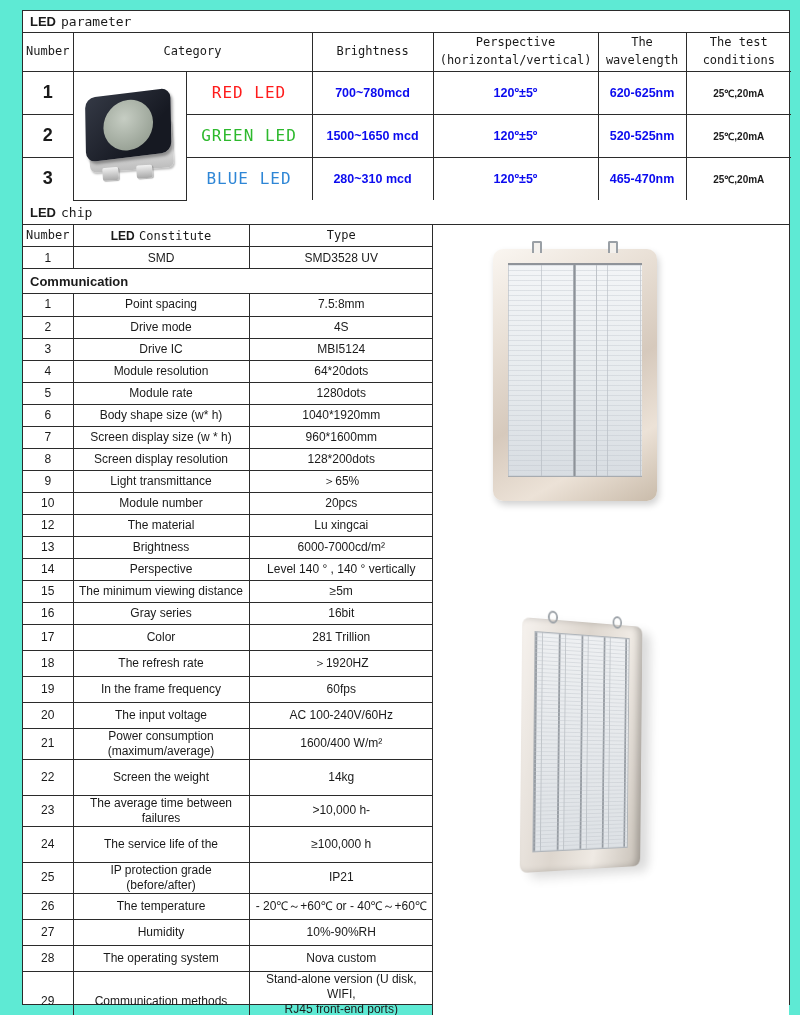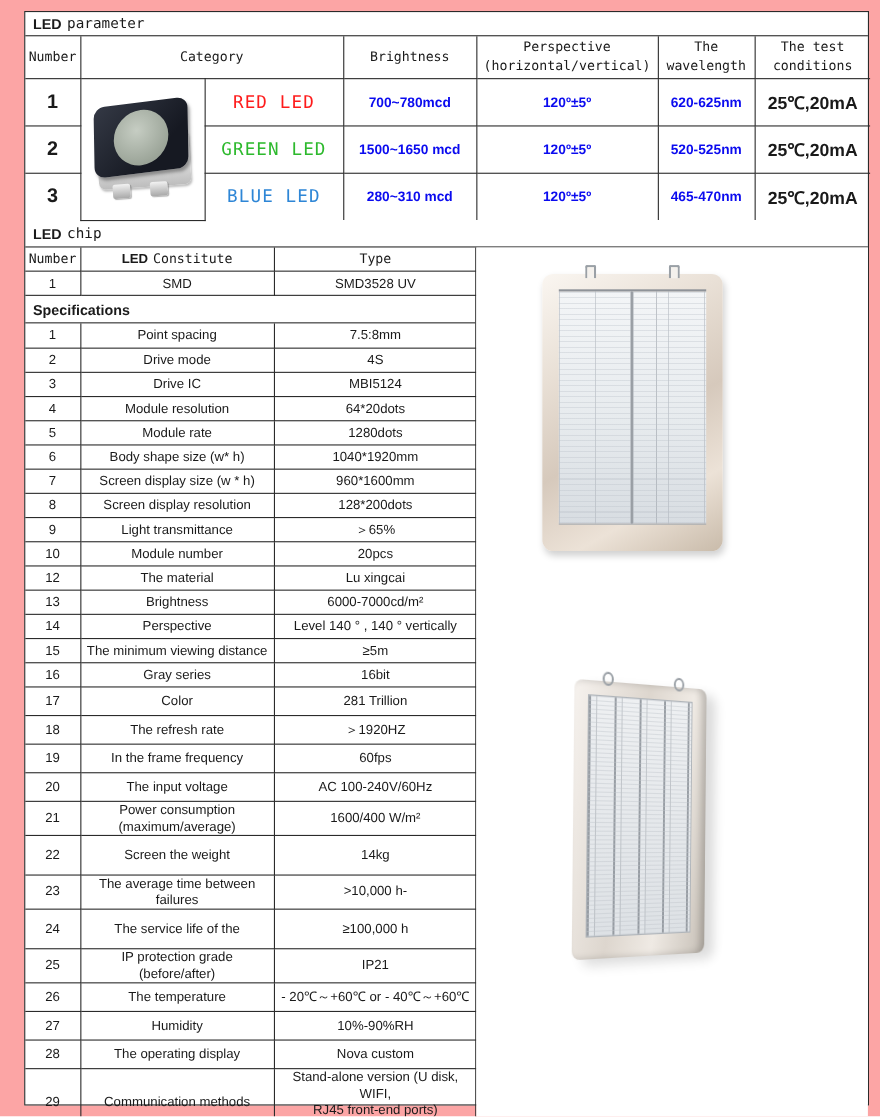--- a/index.html
+++ b/index.html
@@ -1,16 +1,16 @@
 <!DOCTYPE html>
 <html><head>
 <meta charset="utf-8">
 <style>
   html,body{margin:0;padding:0;background:#ffffff;}
-  .page{position:relative;width:800px;height:1015px;background:#fca5a5;
+  .page{position:relative;width:800px;height:1015px;background:#5eead4;
         font-family:"Liberation Sans",sans-serif;color:#1a1a1a;overflow:hidden;}
   .doc{position:absolute;left:22px;top:10px;width:768px;height:995px;
        border:1px solid #2b2b2b;box-sizing:border-box;background:#fff;}
 
   
   .bar{display:flex;align-items:center;gap:5px;padding-left:7px;box-sizing:border-box;}
   .bar .strong{font-weight:bold;font-size:13px;font-family:"Liberation Sans",sans-serif;}
   .bar .mono{font-family:"DejaVu Sans Mono",monospace;font-size:13px;}
   .t-param{height:22px;border-bottom:1px solid #2b2b2b;}
   .t-chip{height:24px;border-bottom:1px solid #2b2b2b;}
@@ -27,21 +27,21 @@
   
   .param-table thead tr{height:38px;}
   .param-table th{font-family:"DejaVu Sans Mono",monospace;font-weight:normal;font-size:12px;line-height:1.45;}
   .param-table tbody tr{height:34px;}
   .param-table .rownum{font-size:18px;font-weight:bold;}
   .param-table .cat{font-family:"DejaVu Sans Mono",monospace;font-size:16px;letter-spacing:1px;}
   .param-table tbody tr:nth-child(1) .cat{color:#fe1b1b;}
   .param-table tbody tr:nth-child(2) .cat{color:#2db92d;}
   .param-table tbody tr:nth-child(3) .cat{color:#2e86d6;}
   .param-table .bval{color:#0b0bef;font-weight:bold;font-size:12.5px;}
-  .param-table .tval{font-weight:bold;font-size:16px;}
+  .param-table .tval{font-weight:bold;font-size:10px;}
   .param-table tbody tr:last-child td{border-bottom:none;}
   .param-table .imgcell{background:#fff;}
 
   
   .smd{position:relative;width:104px;height:92px;margin:0 auto;transform:rotate(-4deg);}
   .smd .base{position:absolute;left:10px;top:30px;width:84px;height:50px;border-radius:6px;
       background:linear-gradient(180deg,#ffffff,#e2e2e2 55%,#bdbdbd);box-shadow:1px 2px 2px rgba(0,0,0,.25);}
   .smd .leg{position:absolute;top:76px;width:16px;height:13px;border-radius:2px;
       background:linear-gradient(180deg,#f2f2f2,#a8a8a8);box-shadow:1px 1px 1px rgba(0,0,0,.3);}
   .smd .leg.l1{left:22px;} .smd .leg.l2{left:56px;}
@@ -193,21 +193,21 @@
             <th class="mono">Type</th>
           </tr>
           <tr>
             <td>1</td>
             <td>SMD</td>
             <td>SMD3528 UV</td>
           </tr>
         </tbody>
           </table>
 
-        <div class="t-spec">Specifications</div>
+        <div class="t-spec">Communication</div>
 
         <table class="grid spec-table">
           <colgroup>
               <col style="width:50px">
               <col style="width:176px">
               <col style="width:184px">
             </colgroup>
           <tbody class="spec-body">
 
               <tr>
@@ -364,21 +364,21 @@
               </tr>
 
               <tr>
                 <td>27</td>
                 <td>Humidity</td>
                 <td>10%-90%RH</td>
               </tr>
 
               <tr>
                 <td>28</td>
-                <td>The operating display</td>
+                <td>The operating system</td>
                 <td>Nova custom</td>
               </tr>
 
               <tr>
                 <td>29</td>
                 <td>Communication methods</td>
                 <td>Stand-alone version (U disk, WIFI,
 RJ45 front-end ports)
 Online (3 g, WIFI, Ethernet)</td>
               </tr>

